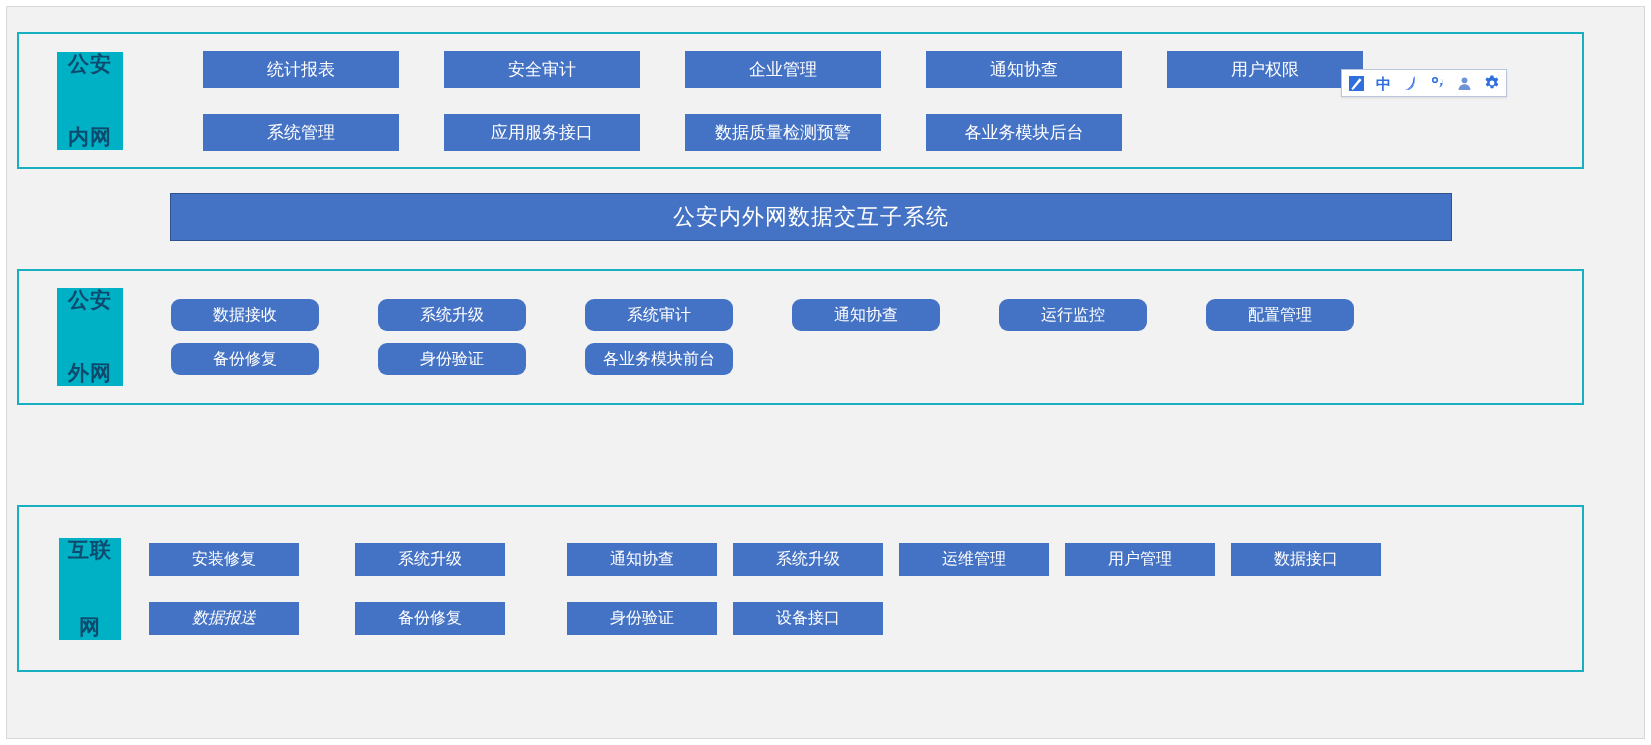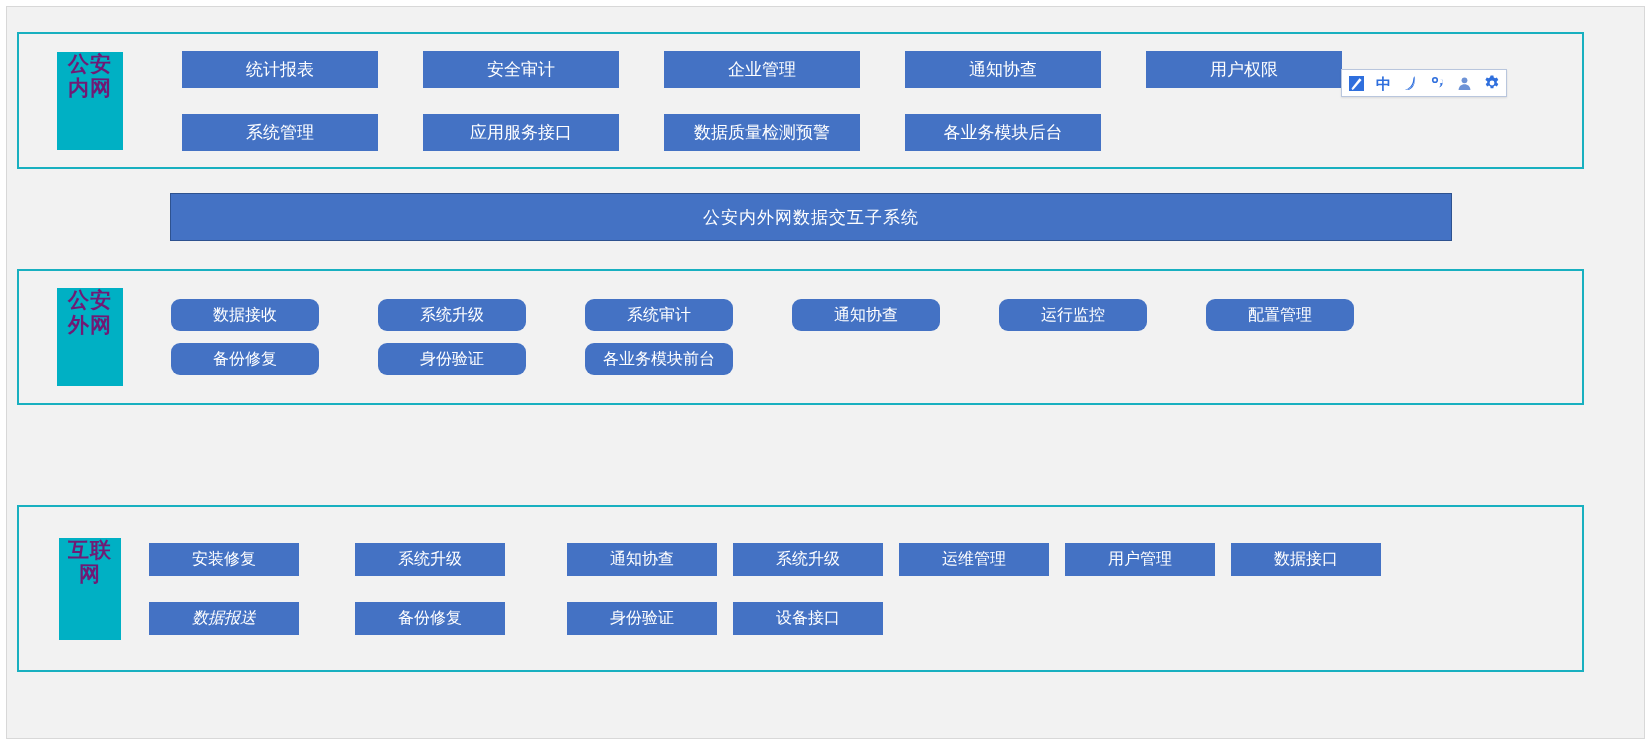--- a/index.html
+++ b/index.html
@@ -38,26 +38,26 @@
     background: #f2f2f2;
     display: flex;
     align-items: center;
   }
   #zone-intranet  { left: 10px;  top: 25px;  width: 1567px; height: 137px; }
   #zone-extranet  { left: 10px;  top: 262px; width: 1567px; height: 136px; }
   #zone-internet  { left: 10px;  top: 498px; width: 1567px; height: 167px; }
 
   .zone-label {
     background: #00b0c4;
-    color: #701a75;
+    color: #0c4a6e;
     font-weight: bold;
     display: flex;
     flex-direction: column;
     align-items: center;
-    justify-content: flex-start;
+    justify-content: space-between;
     text-align: center;
     box-sizing: border-box;
     flex: 0 0 auto;
     line-height: 1.18;
     letter-spacing: 1px;
   }
   #zone-intranet .zone-label { width: 66px; height: 98px; margin-left: 38px; font-size: 21px; }
   #zone-extranet .zone-label { width: 66px; height: 98px; margin-left: 38px; font-size: 21px; }
   #zone-internet .zone-label { width: 62px; height: 102px; margin-left: 40px; font-size: 21px; }
 
@@ -81,21 +81,21 @@
     text-align: center;
     display: flex;
     align-items: center;
     justify-content: center;
     box-sizing: border-box;
     white-space: nowrap;
     user-select: none;
   }
 
   
-  #zone-intranet .zone-body { padding-left: 59px; }
+  #zone-intranet .zone-body { padding-left: 80px; }
   #zone-intranet .btn-row { height: 37px; }
   #zone-intranet .btn-row.row-1 { margin-bottom: 26px; }
   #zone-intranet .tile {
     width: 196px;
     height: 37px;
     margin-right: 45px;
   }
 
   
   #zone-extranet .zone-body { padding-left: 48px; }
@@ -121,21 +121,21 @@
   
   .banner {
     position: absolute;
     box-sizing: border-box;
     background: #4472c4;
     border: 1px solid #2e528f;
     color: #ffffff;
     display: flex;
     align-items: center;
     justify-content: center;
-    font-size: 17px;
+    font-size: 22px;
     letter-spacing: 1px;
     white-space: nowrap;
   }
   #banner-exchange { left: 163px; top: 186px; width: 1282px; height: 48px; }
   #banner-platform { left: 163px; top: 421px; width: 1282px; height: 48px; }
 
   
   #float-toolbar {
     position: absolute;
     left: 1341px;

